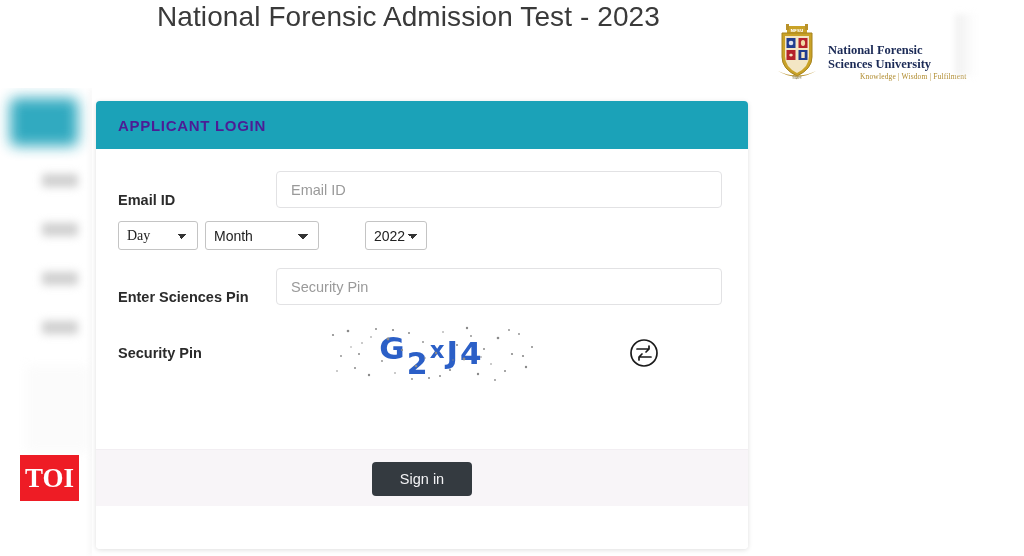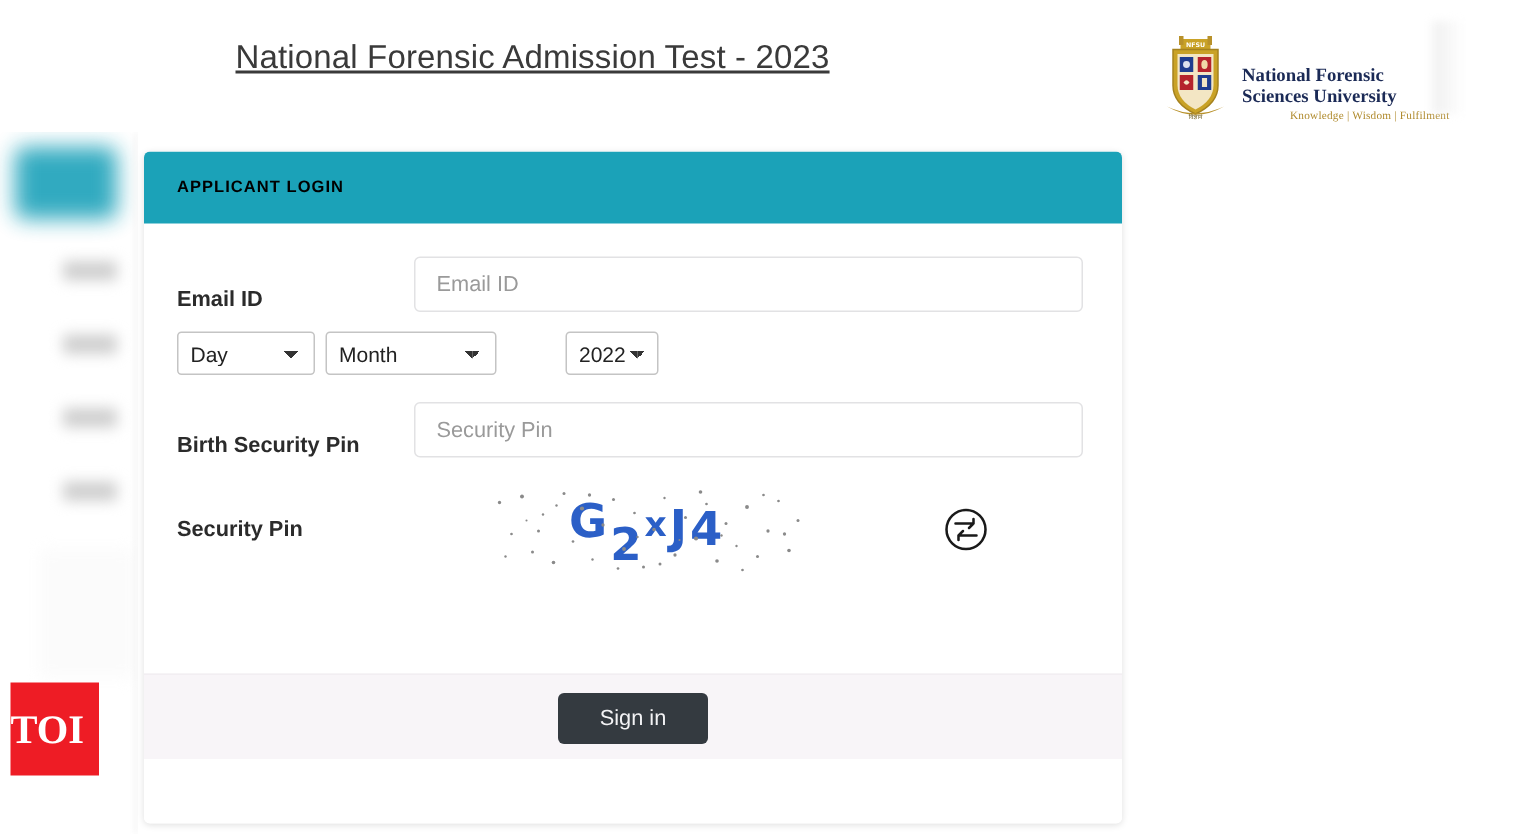--- a/index.html
+++ b/index.html
@@ -66,49 +66,48 @@
     top: 0px;
     width: 2px;
     height: 468px;
     background: #f0f0f0;
     filter: blur(2px);
   }
 
   
   #toi-logo {
     position: absolute;
-    left: 7px;
+    left: 20px;
     top: 455px;
     width: 59px;
-    height: 62px;
+    height: 46px;
     background: #ee1c25;
     display: flex;
     align-items: center;
-    justify-content: flex-start;
+    justify-content: center;
   }
   #toi-logo .toi-text {
     font-family: "Liberation Serif", serif;
     font-weight: bold;
     font-size: 27px;
     color: #ffffff;
     letter-spacing: 0px;
     line-height: 1;
   }
 
   
   #page-title {
     position: absolute;
     left: 157px;
-    top: 25px;
-    font-size: 22px;
+    top: 1px;
+    font-size: 28px;
     font-weight: 400;
     color: #3a3a3a;
     letter-spacing: 0.1px;
     white-space: nowrap;
-    text-decoration: underline;
   }
 
   
   #nfsu-logo {
     position: absolute;
     left: 775px;
     top: 20px;
     width: 185px;
     height: 62px;
     display: flex;
@@ -166,22 +165,22 @@
   }
   #card-header {
     height: 48px;
     background: #1ba2b8;
     display: flex;
     align-items: center;
     padding-left: 22px;
     box-sizing: border-box;
   }
   #card-header .hdr-text {
-    color: #000000;
-    font-size: 11px;
+    color: #4c1d95;
+    font-size: 15px;
     font-weight: bold;
     letter-spacing: 0.7px;
   }
   #card-body {
     padding: 22px 26px 0 22px;
     box-sizing: border-box;
     height: 348px;
   }
 
   .form-row {
@@ -227,21 +226,21 @@
     -webkit-appearance: none;
     background-image:
       linear-gradient(45deg, transparent 50%, #333 50%),
       linear-gradient(135deg, #333 50%, transparent 50%);
     background-position:
       calc(100% - 15px) 12px,
       calc(100% - 10px) 12px;
     background-size: 5px 5px, 5px 5px;
     background-repeat: no-repeat;
   }
-  #dob-day   { width: 92px; }
+  #dob-day   { width: 80px; font-family: Liberation Serif, serif; }
   #dob-month { width: 114px; margin-left: 7px; }
   #dob-year  { width: 62px;  margin-left: 46px;
     background-position: calc(100% - 13px) 12px, calc(100% - 8px) 12px; }
 
   .dob-group { display: flex; align-items: center; }
 
   
   #captcha-row {
     display: flex;
     align-items: center;
@@ -394,21 +393,21 @@
         <select class="select-box" id="dob-month">
           <option>Month</option>
         </select>
         <select class="select-box" id="dob-year">
           <option>2022</option>
         </select>
       </div>
     </div>
 
     <div class="form-row" style="margin-top:18px;">
-      <div class="form-label bold">Birth Security Pin</div>
+      <div class="form-label bold">Enter Sciences Pin</div>
       <input class="text-input" type="text" id="security-pin-input" placeholder="Security Pin" style="">
     </div>
 
     <div id="captcha-row">
       <div class="form-label bold">Security Pin</div>
 
       <div id="captcha-image">
         <div id="captcha-text">
           <span class="c1">G</span>
           <span class="c2">2</span>

